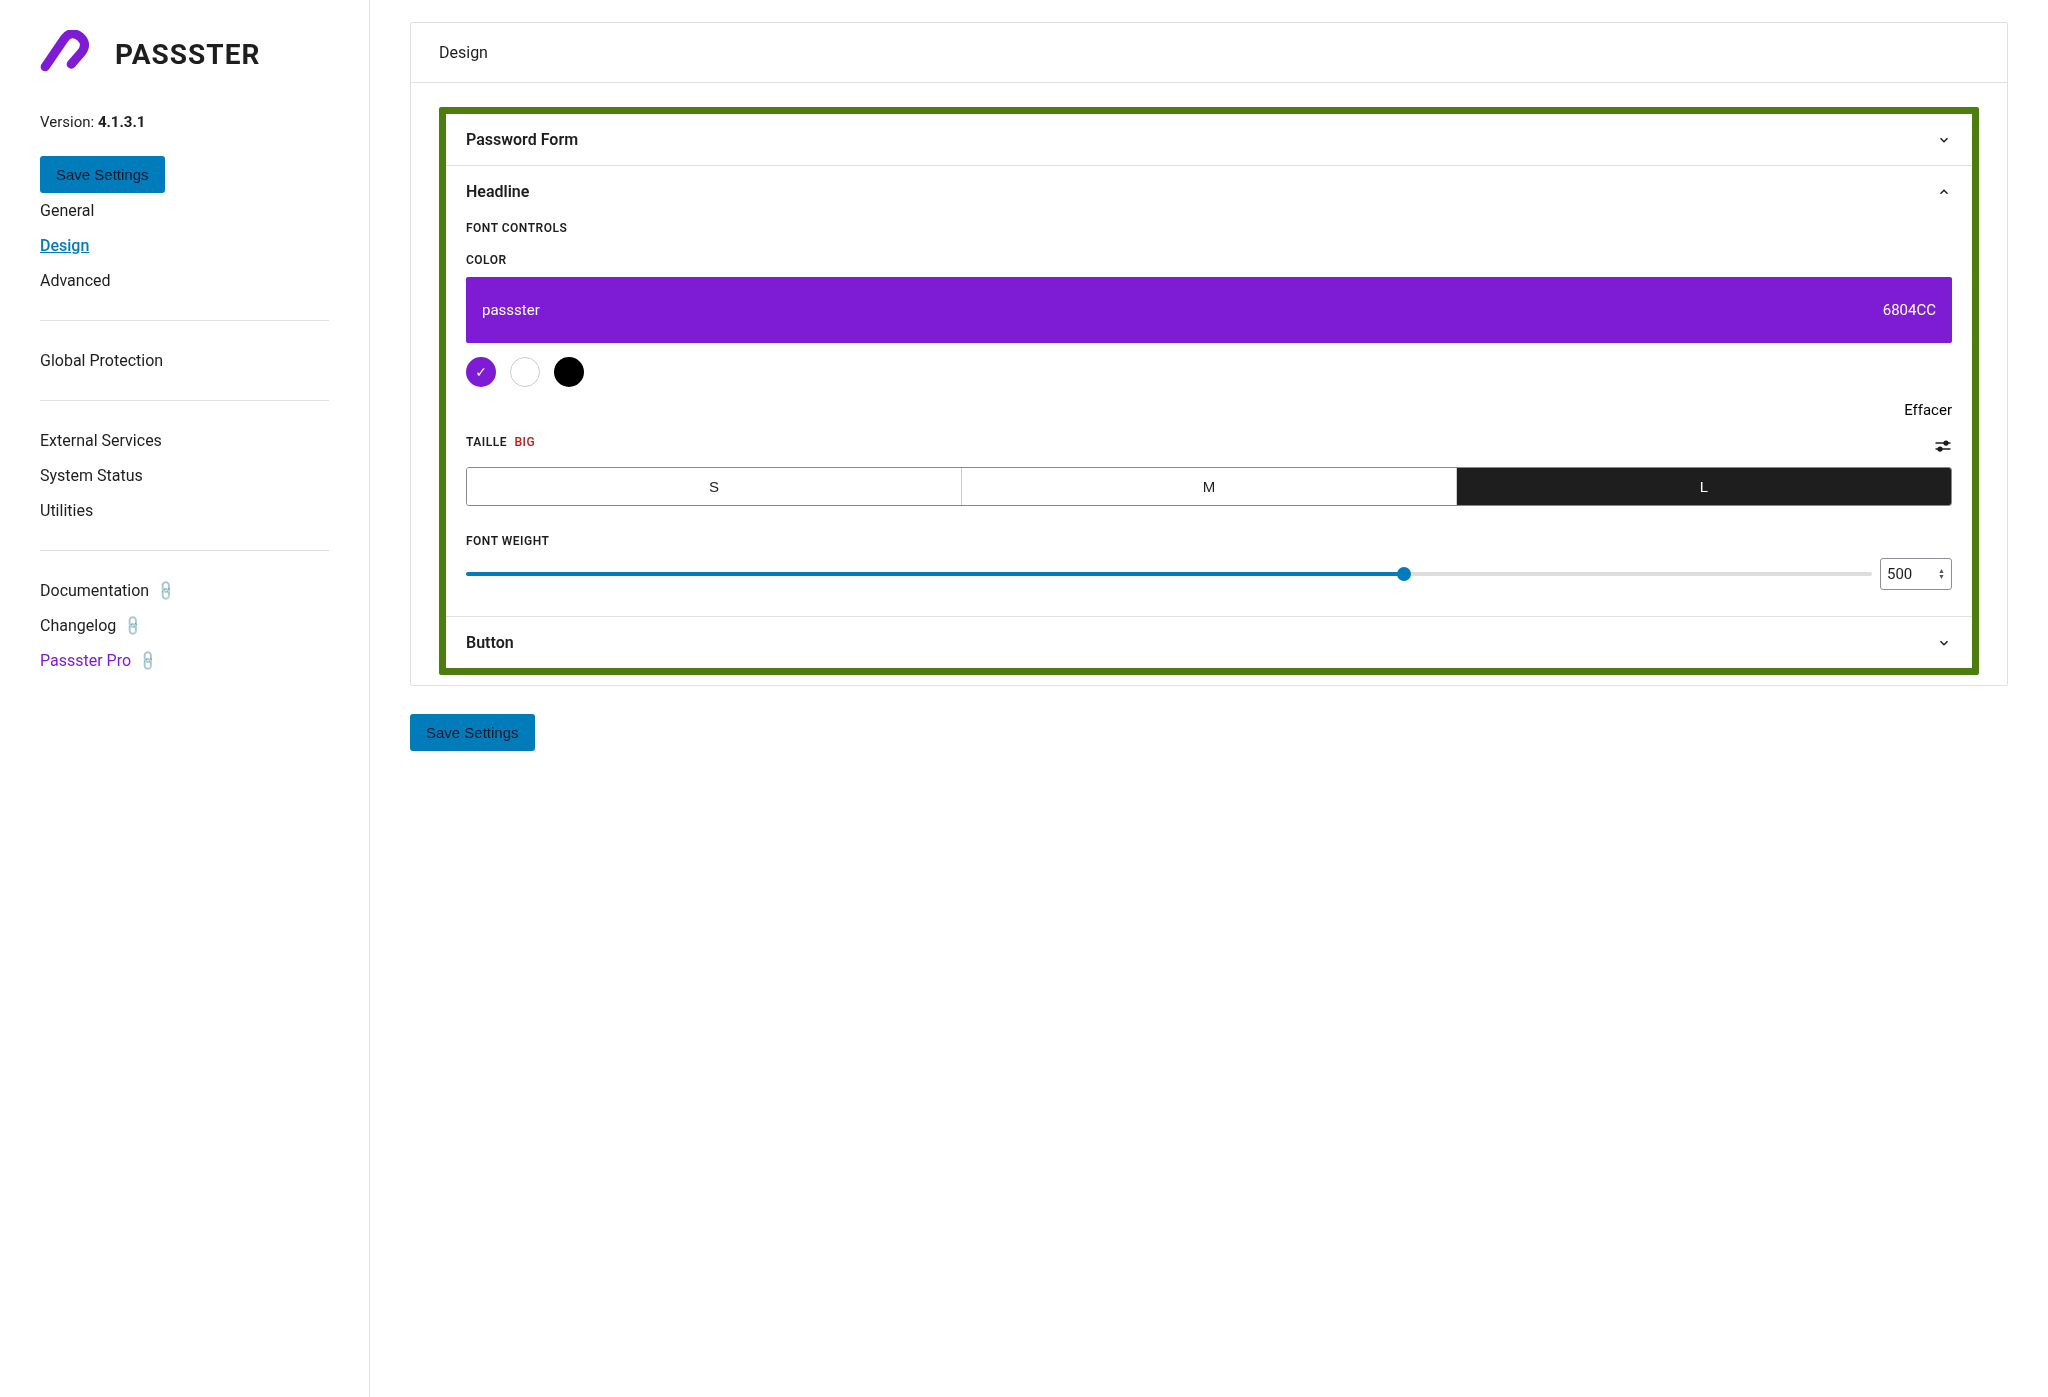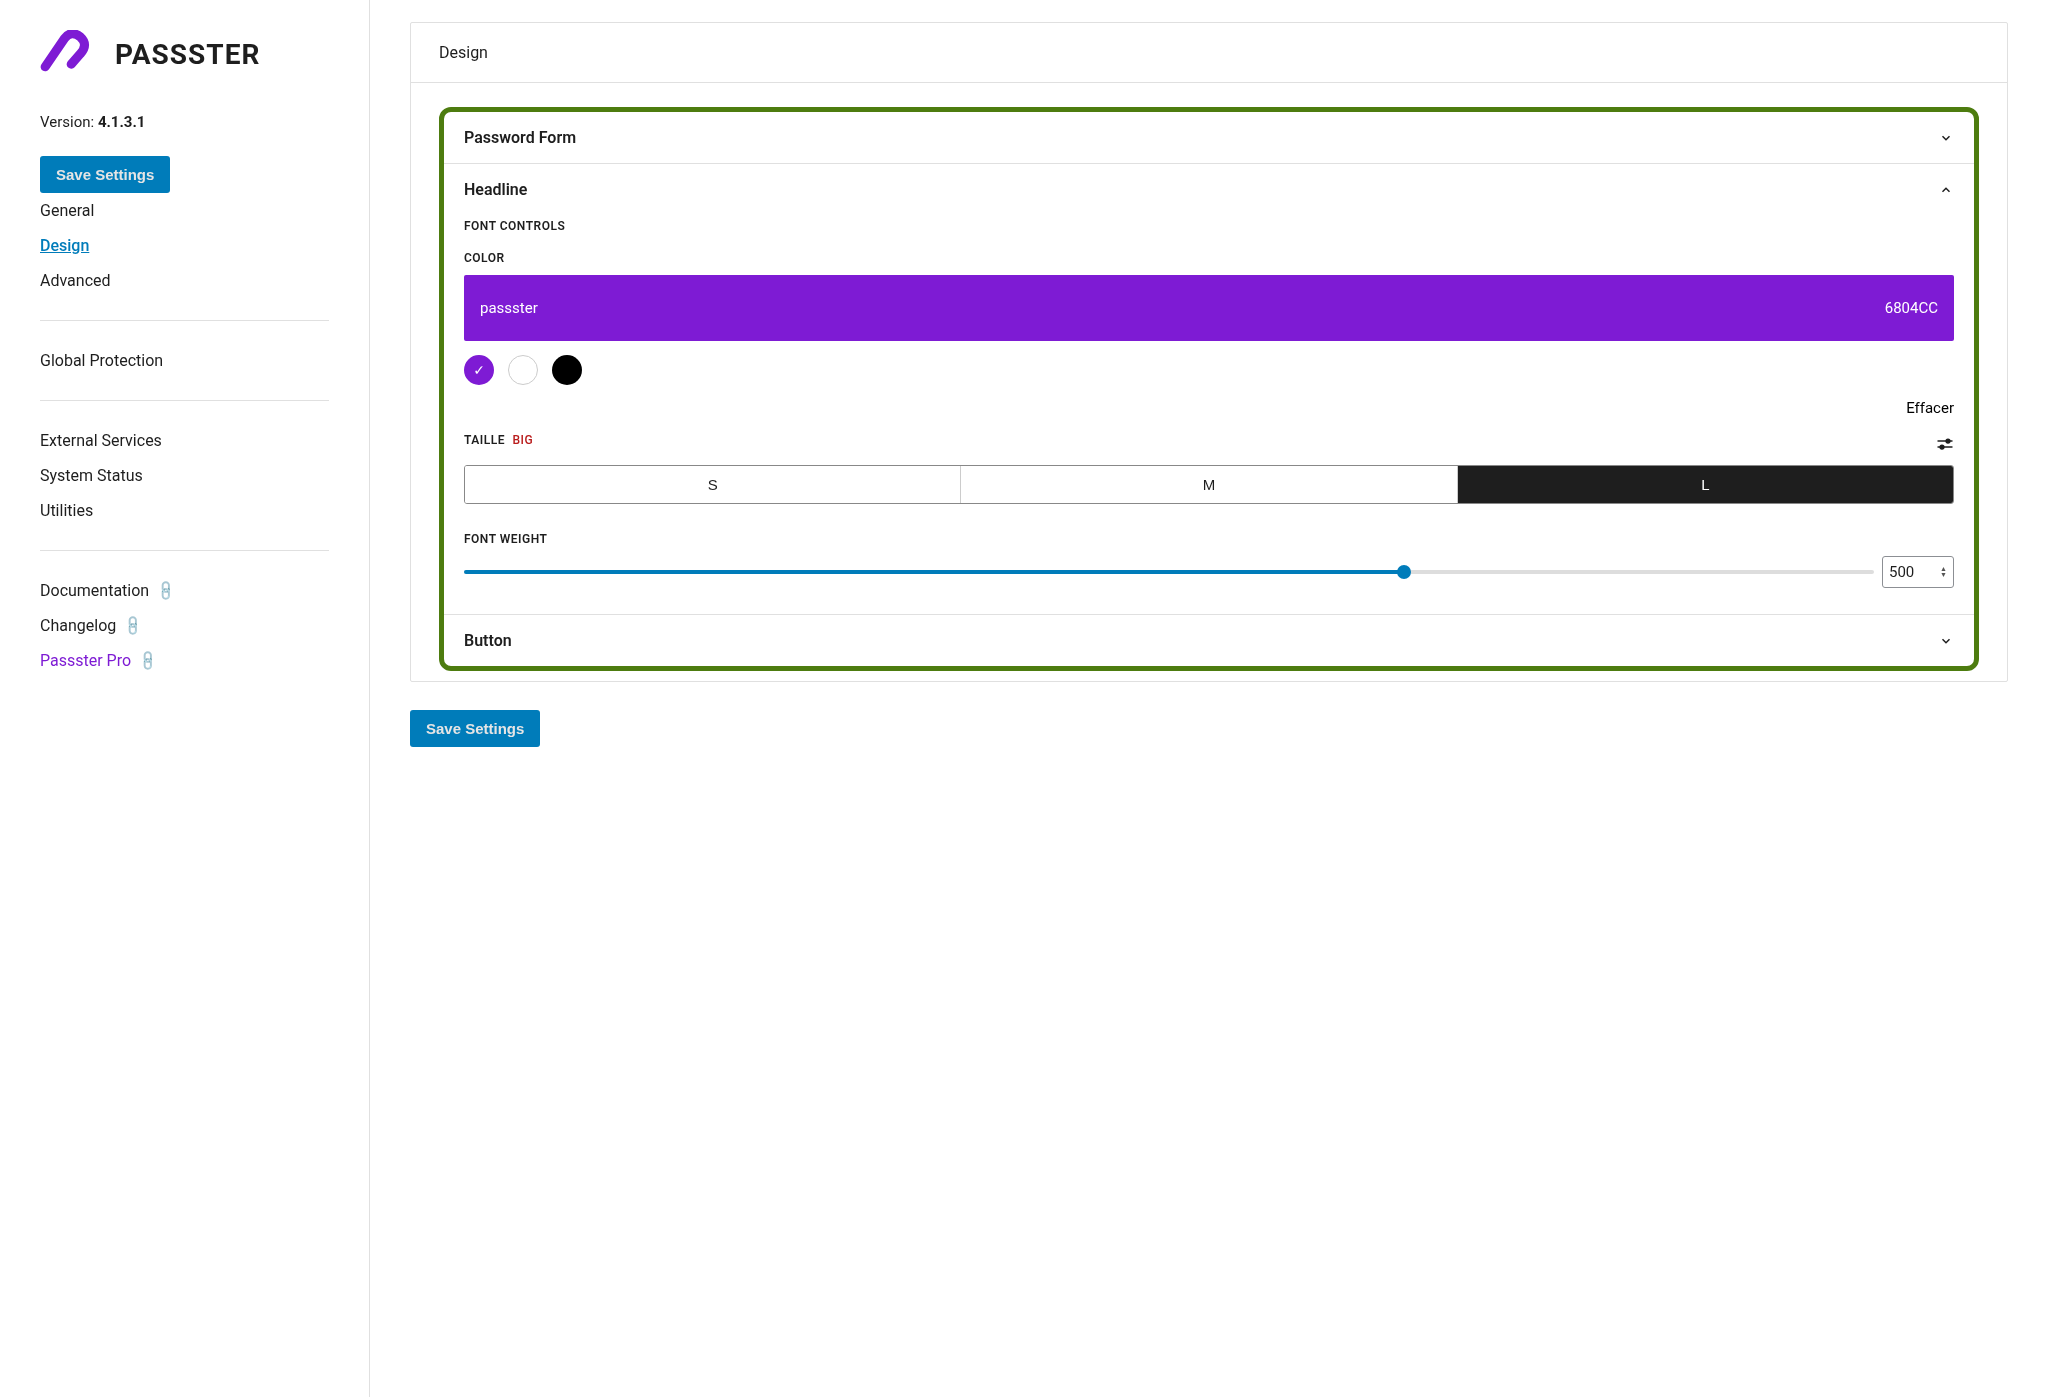--- a/index.html
+++ b/index.html
@@ -19,42 +19,42 @@
     flex: 1;
     padding: 22px 40px 40px 40px;
   }
   
   .logo { display: flex; align-items: center; gap: 10px; margin-bottom: 35px; }
   .logo-mark svg { width: 65px; height: 45px; }
   .logo-text { font-size: 28px; font-weight: 700; letter-spacing: 1px; color: #1e1e1e; }
   .version { font-size: 15px; margin-bottom: 25px; }
   .version b { font-weight: 700; }
   .btn-primary {
-    background: #007cba; color: #e5e5e5; border: none;
-    padding: 10px 16px; font-size: 15px; font-weight: 700;
+    background: #007cba; color: #0f172a; border: none;
+    padding: 10px 16px; font-size: 15px; font-weight: 400;
     border-radius: 3px; cursor: pointer;
   }
   .nav-group { }
   .nav-sep { border: none; border-top: 1px solid #e0e0e0; margin: 22px 0; }
   .nav-item {
     display: block; font-size: 16px; padding: 8px 0;
     color: #1e1e1e; text-decoration: none; cursor: pointer;
   }
   .nav-item.active { color: #007cba; text-decoration: underline; font-weight: 500; }
   .nav-item.purple { color: #7e1bd4; }
   .link-icon { display: inline-block; transform: rotate(-45deg); margin-left: 4px; font-size: 14px; opacity: .7; }
   .link-icon.purple { color: #7e1bd4; }
   
   .panel { border: 1px solid #e0e0e0; border-radius: 2px; background: #fff; }
   .panel-header {
     padding: 20px 28px; font-size: 16px; border-bottom: 1px solid #e0e0e0;
   }
   .panel-body { padding: 24px 28px 10px 28px; }
   .panel-desc { font-size: 15px; margin-bottom: 22px; }
-  .accordion { border: 5px solid #4d7c0f; border-radius: 12px; }
+  .accordion { border: 7px solid #4d7c0f; border-radius: 2px; }
   .acc-item { border-bottom: 1px solid #e0e0e0; }
   .acc-item:last-child { border-bottom: none; }
   .acc-header {
     display: flex; align-items: center; justify-content: space-between;
     padding: 16px 20px; font-size: 16px; font-weight: 600; cursor: pointer;
   }
   .chev { width: 16px; height: 16px; display: inline-flex; align-items: center; justify-content: center; }
   .chev svg { width: 14px; height: 14px; }
   .acc-body { padding: 0 20px 26px 20px; }
   .section-label {

